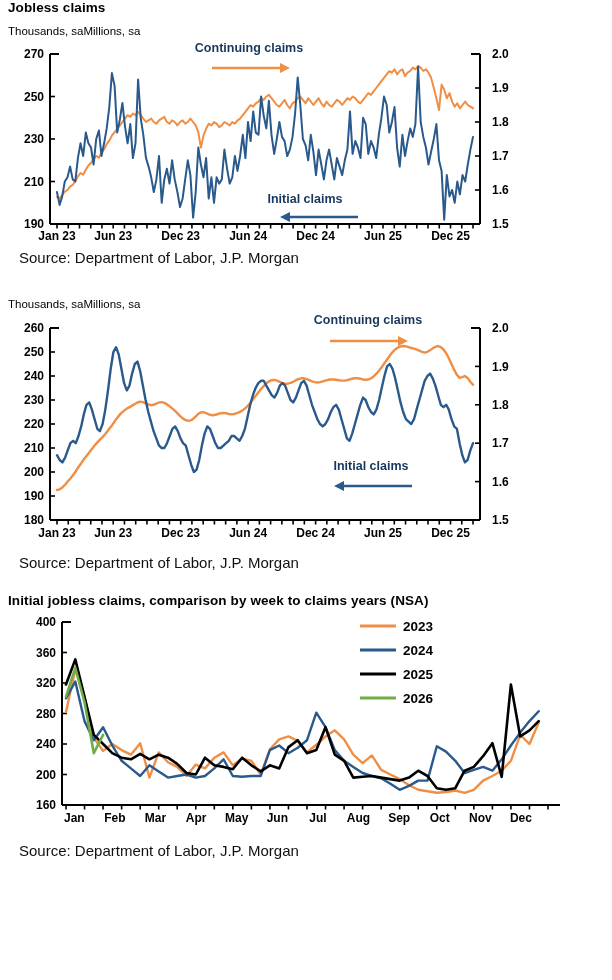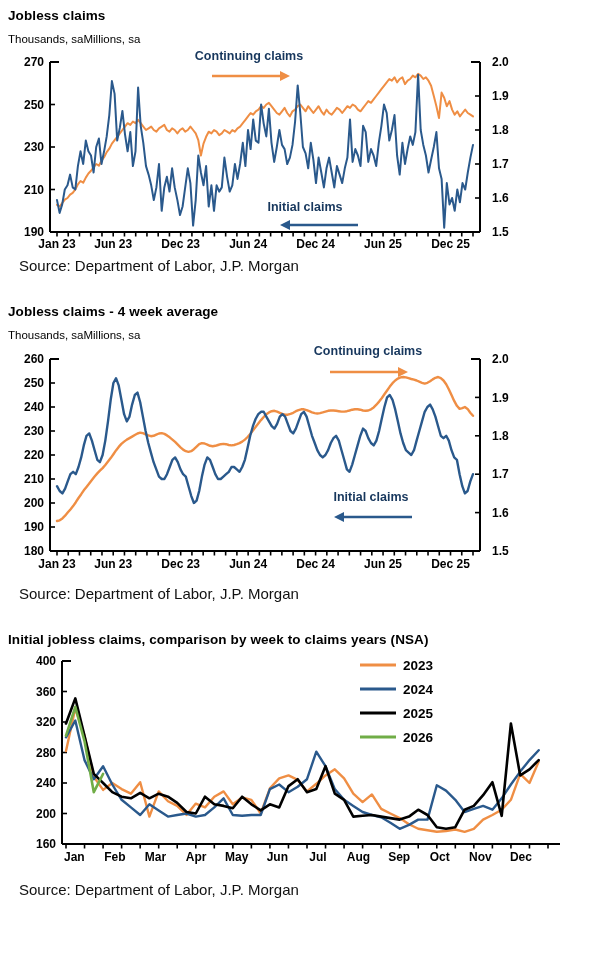--- a/index.html
+++ b/index.html
@@ -1,18 +1,18 @@
 <!DOCTYPE html>
 <html><head>
 <meta charset="utf-8">
 <style>
   html,body{margin:0;padding:0;background:#ffffff;}
   body{width:612px;font-family:"Liberation Sans","DejaVu Sans",sans-serif;color:#000;}
   .chart-block{margin:0;}
-  .chart-title{font-size:13.5px;font-weight:bold;margin:0 0 0 8px;padding-top:8px;letter-spacing:0.1px;}
+  .chart-title{font-size:13.5px;font-weight:bold;margin:0 0 0 8px;padding-top:0;letter-spacing:0.1px;}
   .sub-row{display:flex;justify-content:flex-start;margin:10px 74px 2px 8px;font-size:11.5px;}
   .sub-row .sub-left,.sub-row .sub-right{font-weight:normal;}
   svg.chart{display:block;}
   .source-line{font-size:15px;margin:2px 0 0 19px;color:#111;}
   .spacer-lg{height:22px;}
   
   text{font-family:"Liberation Sans","DejaVu Sans",sans-serif;}
   .ytick-label,.xtick-label{font-size:12px;font-weight:bold;fill:#000;}
   .anno-label{font-size:12.5px;font-weight:bold;fill:#17375D;}
   .legend-label{font-size:13.5px;font-weight:bold;fill:#000;}
@@ -108,21 +108,20 @@
         <polygon points="290,29 280,24 280,34" fill="#EF8E44"></polygon>
         <text x="305" y="164" text-anchor="middle" class="anno-label">Initial claims</text>
         <line x1="358" y1="178" x2="288" y2="178" stroke="#2A598C" stroke-width="2.6"></line>
         <polygon points="280,178 290,173 290,183" fill="#2A598C"></polygon>
       </svg>
     <div class="source-line">Source: Department of Labor, J.P. Morgan</div>
     <div class="spacer-lg"></div>
   </section>
 
   <section class="chart-block">
-    <h2 class="chart-title">Jobless claims - 4 week average</h2>
     <div class="sub-row">
       <span class="sub-left">Thousands, sa</span>
       <span class="sub-right">Millions, sa</span>
     </div>
     <svg class="chart" width="612" height="240" viewBox="0 0 612 240">
         <line x1="50" y1="16" x2="50" y2="208" stroke="#000" stroke-width="2"></line>
         <line x1="50" y1="16" x2="59" y2="16" stroke="#000" stroke-width="2"></line>
         <line x1="50" y1="16" x2="55" y2="16" stroke="#000" stroke-width="1.6"></line>
         <text x="44" y="20.2" text-anchor="end" class="ytick-label">260</text>
         <line x1="50" y1="40" x2="55" y2="40" stroke="#000" stroke-width="1.6"></line>

